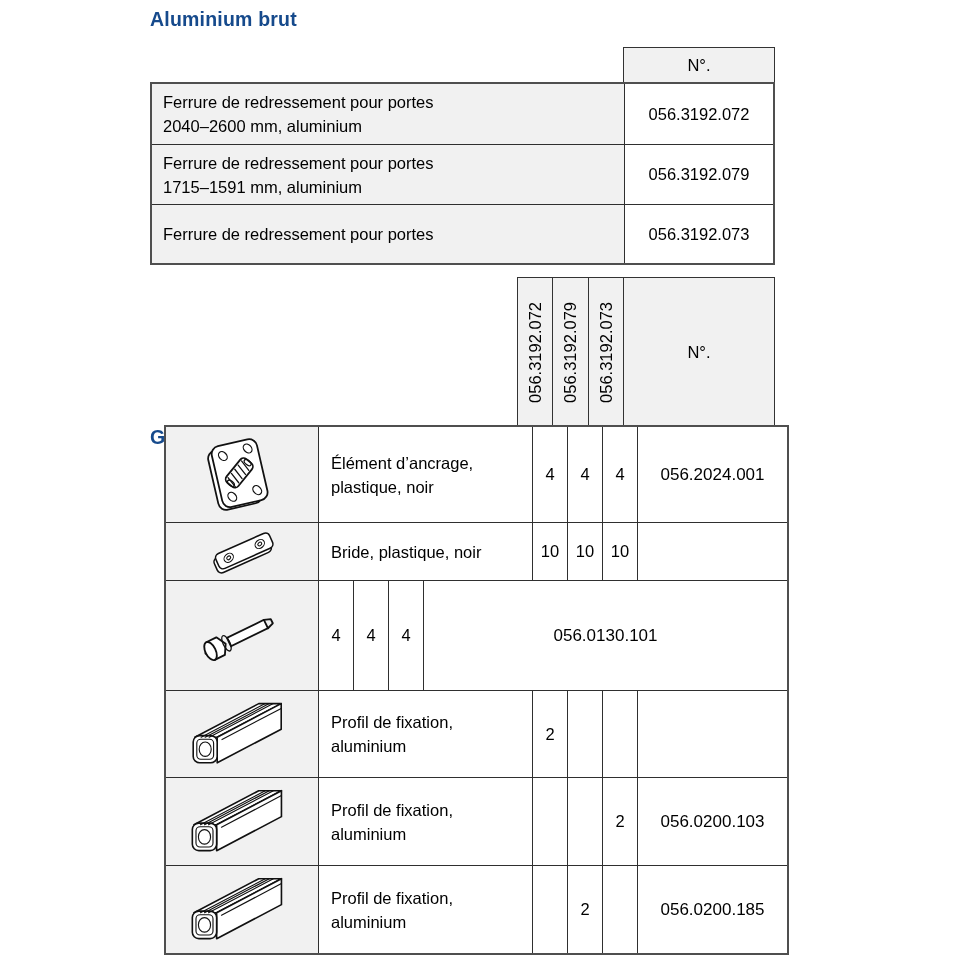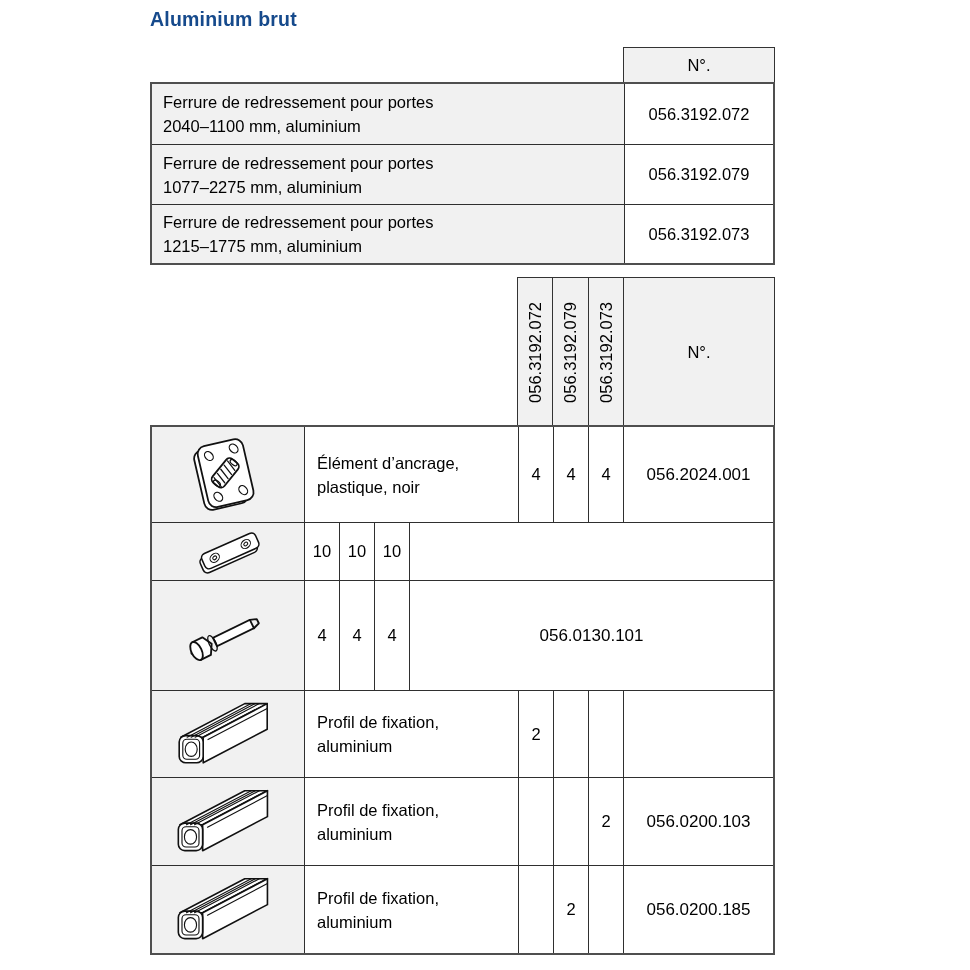--- a/index.html
+++ b/index.html
@@ -27,21 +27,21 @@
   
   .t2-hcell { position:absolute; top:277px; height:149px; background:#f1f1f1;
     border:1px solid #333; border-bottom:none; display:flex; align-items:center; justify-content:center; }
   .t2-hrot0 { left:517px; width:36px; }
   .t2-hrot1 { left:552px; width:37px; }
   .t2-hrot2 { left:588px; width:36px; }
   .t2-hno   { left:623px; width:152px; font-size:16.5px; }
   .vert { writing-mode: vertical-rl; transform: rotate(180deg); font-size:16.5px; white-space:nowrap; }
 
   
-  .t2-body { position:absolute; left:150px; top:425px; width:625px; border:2px solid #4f4f4f; background:#fff; }
+  .t2-body { position:absolute; left:164px; top:425px; width:625px; border:2px solid #4f4f4f; background:#fff; }
   .t2-row { display:flex; }
   .t2-row + .t2-row { border-top:1px solid #2f2f2f; }
   .cell-img { width:153px; background:#f1f1f1; border-right:1px solid #2f2f2f;
     display:flex; align-items:center; justify-content:center; overflow:hidden; }
   .cell-img svg { max-width:140px; max-height:calc(100% - 6px); }
   .cell-desc { width:214px; border-right:1px solid #2f2f2f; padding:6px 8px 6px 12px;
     display:flex; flex-direction:column; justify-content:center; font-size:16.5px; line-height:24px; }
   .cell-qty { width:35px; border-right:1px solid #2f2f2f;
     display:flex; align-items:center; justify-content:center; font-size:16.5px; }
   .cell-no { flex:1; display:flex; align-items:center; justify-content:center; font-size:17px; }
@@ -58,35 +58,34 @@
   <div class="sec-title" id="title1">Aluminium brut</div>
 
   <div class="t1-header">
     <span>N°.</span>
   </div>
 
   <div class="t1-body">
     <div class="t1-row">
       <div class="t1-desc">
         <div>Ferrure de redressement pour portes</div>
-        <div>2040–1100 mm, aluminium</div>
+        <div>2040–2600 mm, aluminium</div>
       </div>
       <div class="t1-no">056.3192.072</div>
     </div>
     <div class="t1-row">
       <div class="t1-desc">
         <div>Ferrure de redressement pour portes</div>
-        <div>1077–2275 mm, aluminium</div>
+        <div>1715–1591 mm, aluminium</div>
       </div>
       <div class="t1-no">056.3192.079</div>
     </div>
     <div class="t1-row">
       <div class="t1-desc">
         <div>Ferrure de redressement pour portes</div>
-        <div>1215–1775 mm, aluminium</div>
       </div>
       <div class="t1-no">056.3192.073</div>
     </div>
   </div>
 
   <div class="t2-hcell t2-hrot0">
     <span class="vert">056.3192.072</span>
   </div>
   <div class="t2-hcell t2-hrot1">
     <span class="vert">056.3192.079</span>
@@ -136,20 +135,23 @@
           <g transform="rotate(-24 75 33)">
             <rect class="fl" x="36" y="27" width="76" height="21" rx="6"></rect>
             <rect class="fl" x="40" y="23" width="76" height="21" rx="6"></rect>
             <ellipse class="th" cx="56" cy="33.5" rx="6.6" ry="5.2" transform="rotate(-18 56 33.5)"></ellipse>
             <ellipse class="th" cx="56" cy="33.5" rx="2.8" ry="2.1" transform="rotate(-18 56 33.5)"></ellipse>
             <ellipse class="th" cx="100" cy="33.5" rx="6.6" ry="5.2" transform="rotate(-18 100 33.5)"></ellipse>
             <ellipse class="th" cx="100" cy="33.5" rx="2.8" ry="2.1" transform="rotate(-18 100 33.5)"></ellipse>
           </g>
         </svg>
       </div>
+      <div class="cell-desc">
+          <span>Bride, plastique, noir</span>
+        </div>
       <div class="cell-qty">10</div>
       <div class="cell-qty">10</div>
       <div class="cell-qty">10</div>
     </div>
 
     <div class="t2-row" style="height:110px">
       <div class="cell-img">
         <svg viewBox="0 0 150 90">
           <g transform="rotate(-26 55 55)">
             <rect class="fl" x="62" y="49.5" width="44" height="10"></rect>

